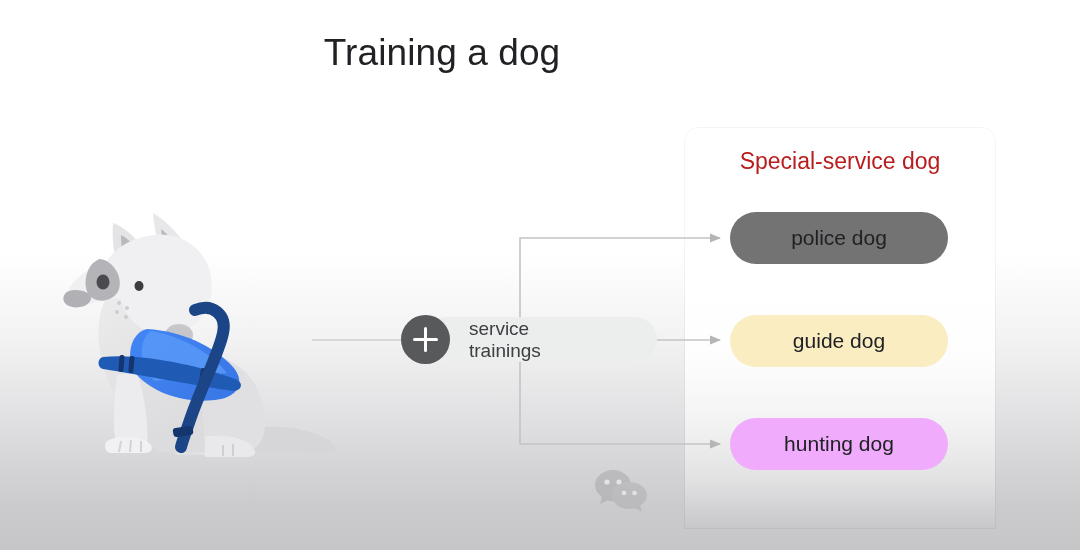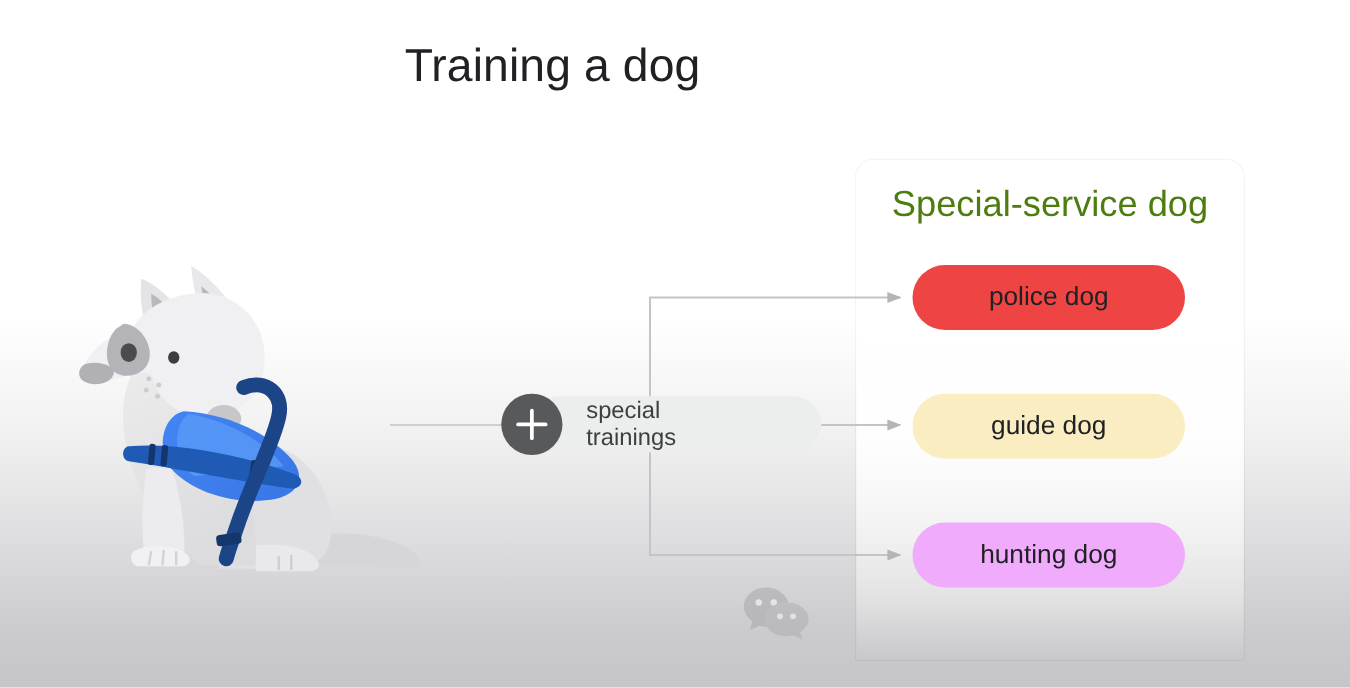--- a/index.html
+++ b/index.html
@@ -29,22 +29,22 @@
     border-top-left-radius:14px;
     border-top-right-radius:14px;
     background: linear-gradient(to bottom, rgba(255,255,255,0.97) 0%, rgba(255,255,255,0.92) 55%, rgba(255,255,255,0.35) 88%, rgba(255,255,255,0.0) 100%);
     box-shadow: 0 0 0 1px rgba(0,0,0,0.045);
   }
   .card-title {
     position:absolute;
     left:685px; top:148px;
     width:310px;
     text-align:center;
-    font-size:29px;
-    color:#4d7c0f;
+    font-size:23px;
+    color:#b91c1c;
     font-weight:400;
   }
 
   
   .pill {
     position:absolute;
     left:730px;
     width:218px;
     height:52px;
     border-radius:26px;
@@ -203,24 +203,24 @@
 
   <path d="M 520 340 L 520 444 L 720 444" stroke="#c4c4c7" stroke-width="1.6" fill="none" marker-end="url(#arrow)"></path>
 </svg>
 
 <div class="node">
   <div class="node-bg"></div>
   <div class="node-circle">
     <div class="bar-h"></div>
     <div class="bar-v"></div>
   </div>
-  <div class="node-label">special trainings</div>
-</div>
-
-<div class="pill pill-0" style="background: #ef4444; text-align: right;">
+  <div class="node-label">service trainings</div>
+</div>
+
+<div class="pill pill-0" style="background: #737373; text-align: right;">
   <span>police dog</span>
 </div>
 <div class="pill pill-1" style="background: rgb(251, 237, 194);">
   <span>guide dog</span>
 </div>
 <div class="pill pill-2" style="background: #f0abfc;">
   <span>hunting dog</span>
 </div>
 
 <div class="watermark">

